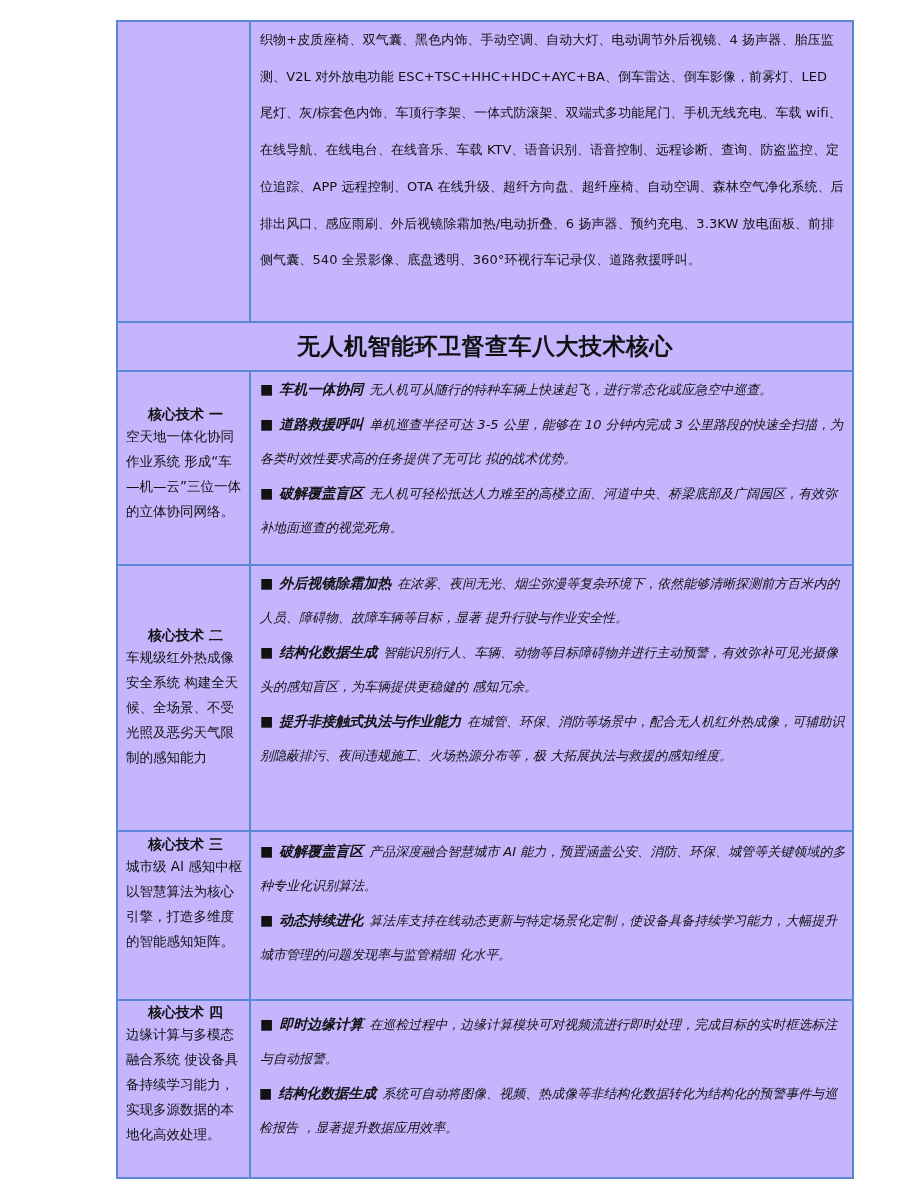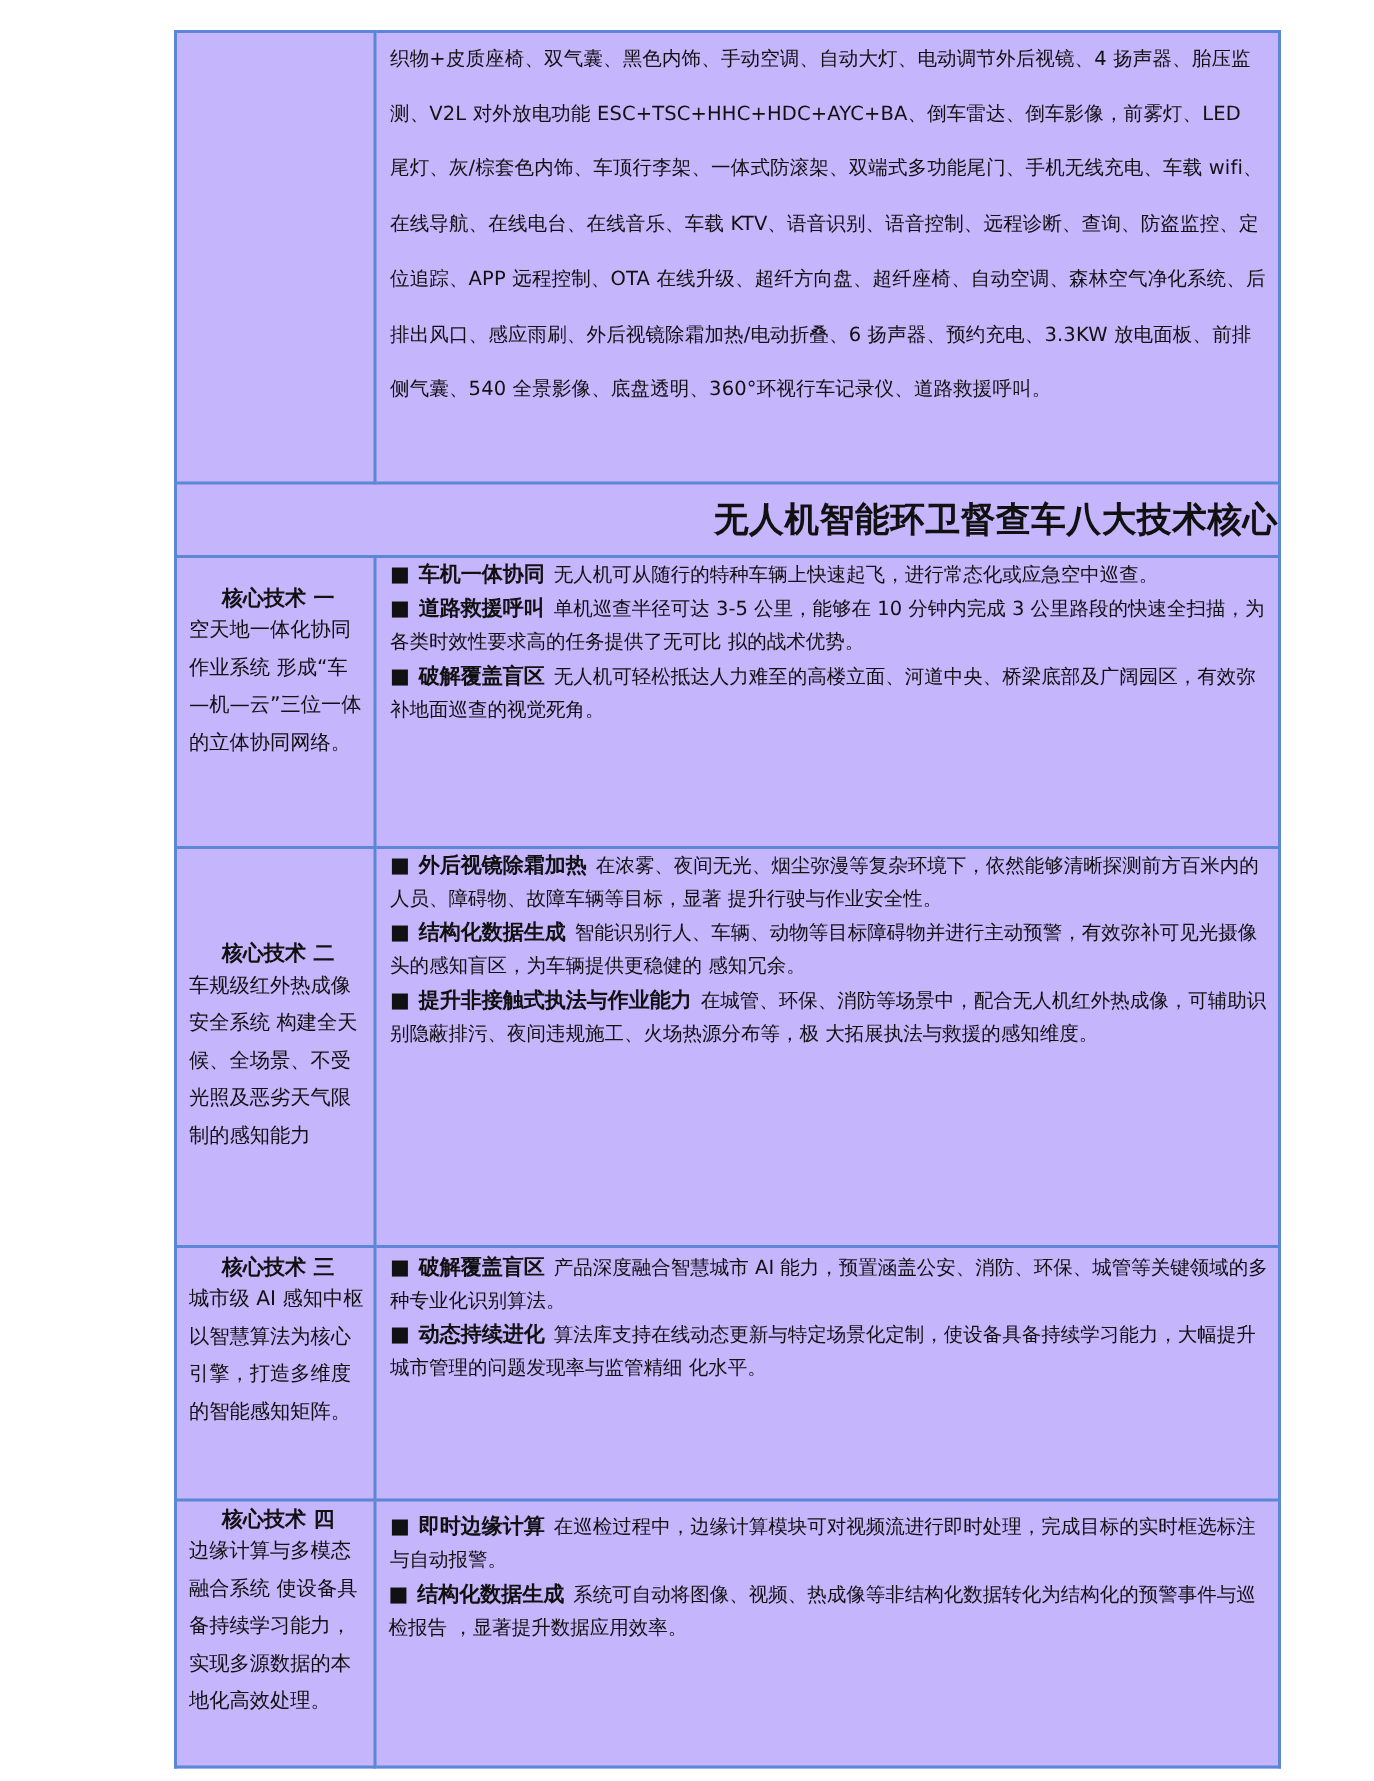--- a/index.html
+++ b/index.html
@@ -5,27 +5,27 @@
   html, body { margin: 0; padding: 0; background: #ffffff; }
   body { width: 916px; height: 1187px; position: relative; overflow: hidden;
          font-family: "DejaVu Sans", "Liberation Sans", sans-serif; color: #111; }
   table.spec { position: absolute; left: 116px; top: 20px; width: 736px;
                border-collapse: collapse; table-layout: fixed; background: #c4b5fd; }
   table.spec td { border: 2px solid #5b87d6; vertical-align: top; padding: 0; }
   col.c-left { width: 133px; }
   col.c-right { width: 603px; }
   .para { font-size: 13px; line-height: 37px; padding: 0 8px 0 9px; letter-spacing: 0.1px; }
   .row-specs .para { padding-top: 0; line-height: 36.7px; }
-  .title-cell { height: 47px; text-align: right; vertical-align: middle !important;
+  .title-cell { height: 47px; text-align: center; vertical-align: middle !important;
                 font-size: 23px; font-weight: bold; color: #111; letter-spacing: 0.5px; }
   .left-cell { padding: 0 4px 0 8px !important; font-size: 13.5px; }
   .left-cell .tech-head { font-weight: bold; text-align: center; font-size: 14px; }
   .left-cell .tech-desc { line-height: 25px; }
   .right-cell { padding: 0 !important; }
-  .item { font-size: 13px; line-height: 22px; padding-left: 9px; padding-right: 6px; }
+  .item { font-size: 13px; line-height: 34px; padding-left: 9px; padding-right: 6px; font-style: italic; }
   .item .sq { font-weight: bold; font-size: 14px; margin-right: 6px; }
   .item .kw { font-weight: bold; font-size: 14px; margin-right: 6px; }
 </style>
 </head>
 <body>
 
 <table class="spec">
   <colgroup>
       <col class="c-left">
       <col class="c-right">
@@ -38,21 +38,21 @@
       <div class="para">织物+皮质座椅、双气囊、黑色内饰、手动空调、自动大灯、电动调节外后视镜、4 扬声器、胎压监测、V2L 对外放电功能 ESC+TSC+HHC+HDC+AYC+BA、倒车雷达、倒车影像，前雾灯、LED 尾灯、灰/棕套色内饰、车顶行李架、一体式防滚架、双端式多功能尾门、手机无线充电、车载 wifi、在线导航、在线电台、在线音乐、车载 KTV、语音识别、语音控制、远程诊断、查询、防盗监控、定位追踪、APP 远程控制、OTA 在线升级、超纤方向盘、超纤座椅、自动空调、森林空气净化系统、后排出风口、感应雨刷、外后视镜除霜加热/电动折叠、6 扬声器、预约充电、3.3KW 放电面板、前排侧气囊、540 全景影像、底盘透明、360°环视行车记录仪、道路救援呼叫。</div>
     </td>
   </tr>
 
   <tr>
     <td colspan="2" class="title-cell">无人机智能环卫督查车八大技术核心</td>
   </tr>
 
   <tr>
     <td class="left-cell" style="height:192px;">
-      <div style="padding-top:18px;">
+      <div style="padding-top:18px;margin-top:16px;">
         <div class="tech-head">核心技术 一</div>
         <div class="tech-desc">空天地一体化协同作业系统 形成“车—机—云”三位一体的立体协同网络。</div>
       </div>
     </td>
     <td class="right-cell">
       <div class="item">
         <span class="sq">■</span><span class="kw">车机一体协同</span><span>无人机可从随行的特种车辆上快速起飞，进行常态化或应急空中巡查。</span>
       </div>
       <div class="item">
         <span class="sq">■</span><span class="kw">道路救援呼叫</span><span>单机巡查半径可达 3-5 公里，能够在 10 分钟内完成 3 公里路段的快速全扫描，为各类时效性要求高的任务提供了无可比 拟的战术优势。</span>

